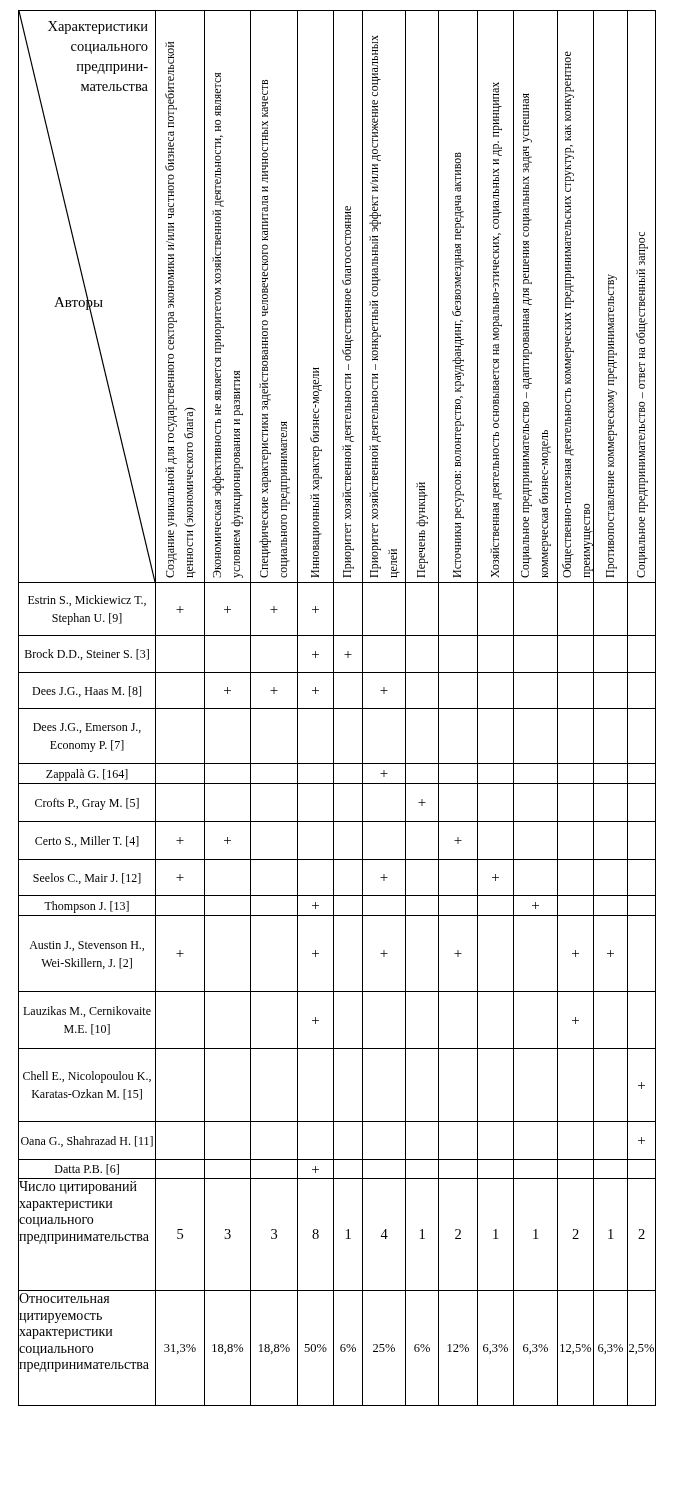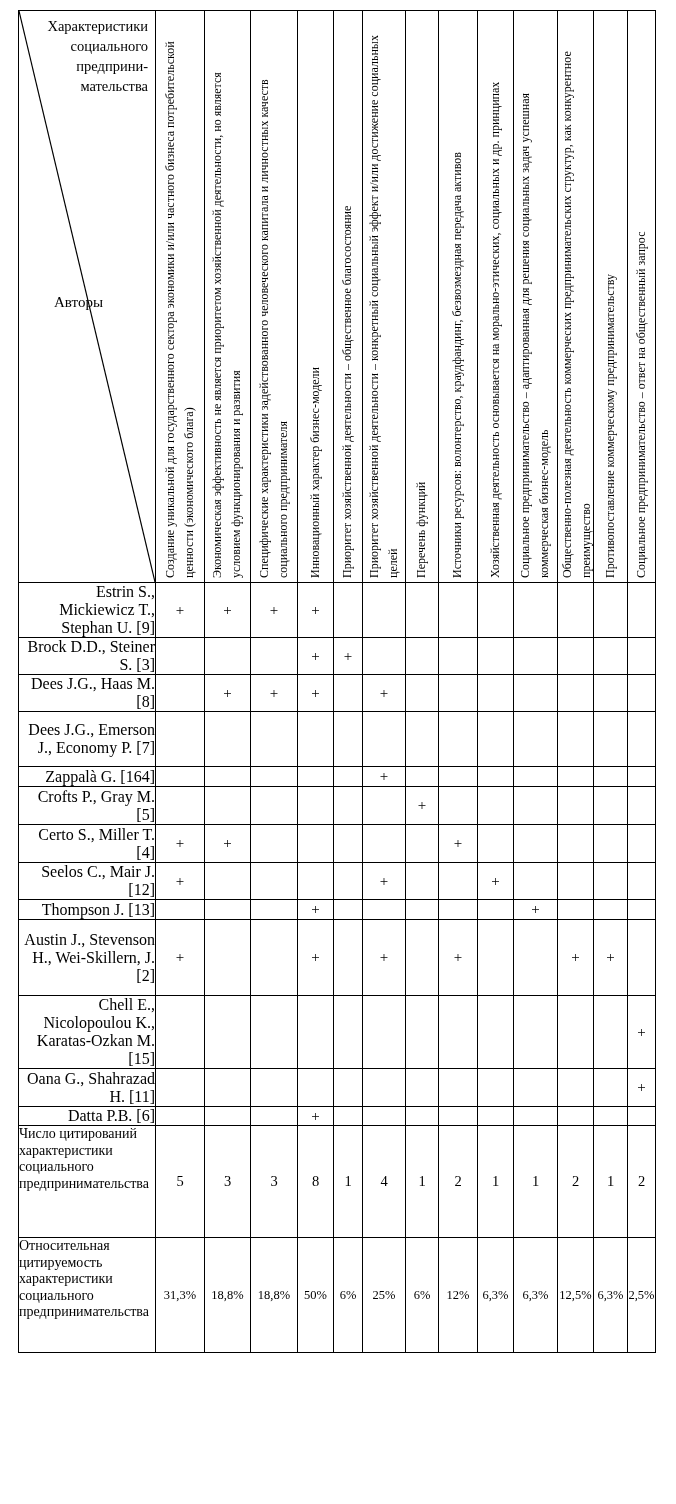--- a/index.html
+++ b/index.html
@@ -12,21 +12,21 @@
   tr.header-row{height:572px;}
   td.corner-cell{position:relative;vertical-align:top;}
   .corner-top{position:absolute;top:5px;left:20px;right:7px;text-align:right;
         font-size:14.5px;line-height:1.38;}
   .corner-bottom{position:absolute;left:13px;top:283px;font-size:15px;margin-left:22px;}
   .corner-svg{position:absolute;left:0;top:0;width:100%;height:100%;display:block;}
   td.head-cell{vertical-align:bottom;text-align:center;padding:6px 1px 9px 1px;}
   .vtext{display:inline-block;writing-mode:vertical-rl;transform:rotate(180deg);
         height:556px;font-size:12px;line-height:1.62;text-align:left;}
   
-  td.author-cell{font-size:16px;line-height:18px;text-align:right;
+  td.author-cell{font-size:12px;line-height:18px;text-align:center;
         vertical-align:middle;padding:1px 12px 1px 5px;overflow-wrap:break-word;}
   td.mark-cell{font-size:15px;text-align:center;vertical-align:middle;}
   td.sum-label-cell{font-size:14px;line-height:16.5px;text-align:left;
         vertical-align:top;padding:3px 14px 2px 5px;overflow-wrap:break-word;}
   td.count-cell{font-size:14.5px;text-align:center;vertical-align:middle;}
   td.pct-cell{font-size:12.5px;text-align:center;vertical-align:middle;white-space:nowrap;}
 </style>
 </head>
 <body>
 
@@ -226,20 +226,36 @@
           <td class="mark-cell"></td>
           <td class="mark-cell">+</td>
           <td class="mark-cell"></td>
           <td class="mark-cell">+</td>
           <td class="mark-cell"></td>
           <td class="mark-cell"></td>
           <td class="mark-cell">+</td>
           <td class="mark-cell">+</td>
           <td class="mark-cell"></td>
         </tr>
+        <tr style="height: 57px;">
+          <td class="author-cell">Lauzikas M., Cernikovaite M.E. [10]</td>
+          <td class="mark-cell"></td>
+          <td class="mark-cell"></td>
+          <td class="mark-cell"></td>
+          <td class="mark-cell">+</td>
+          <td class="mark-cell"></td>
+          <td class="mark-cell"></td>
+          <td class="mark-cell"></td>
+          <td class="mark-cell"></td>
+          <td class="mark-cell"></td>
+          <td class="mark-cell"></td>
+          <td class="mark-cell">+</td>
+          <td class="mark-cell"></td>
+          <td class="mark-cell"></td>
+        </tr>
         <tr style="height: 73px;">
           <td class="author-cell">Chell E., Nicolopoulou K., Karatas-Ozkan M. [15]</td>
           <td class="mark-cell"></td>
           <td class="mark-cell"></td>
           <td class="mark-cell"></td>
           <td class="mark-cell"></td>
           <td class="mark-cell"></td>
           <td class="mark-cell"></td>
           <td class="mark-cell"></td>
           <td class="mark-cell"></td>

